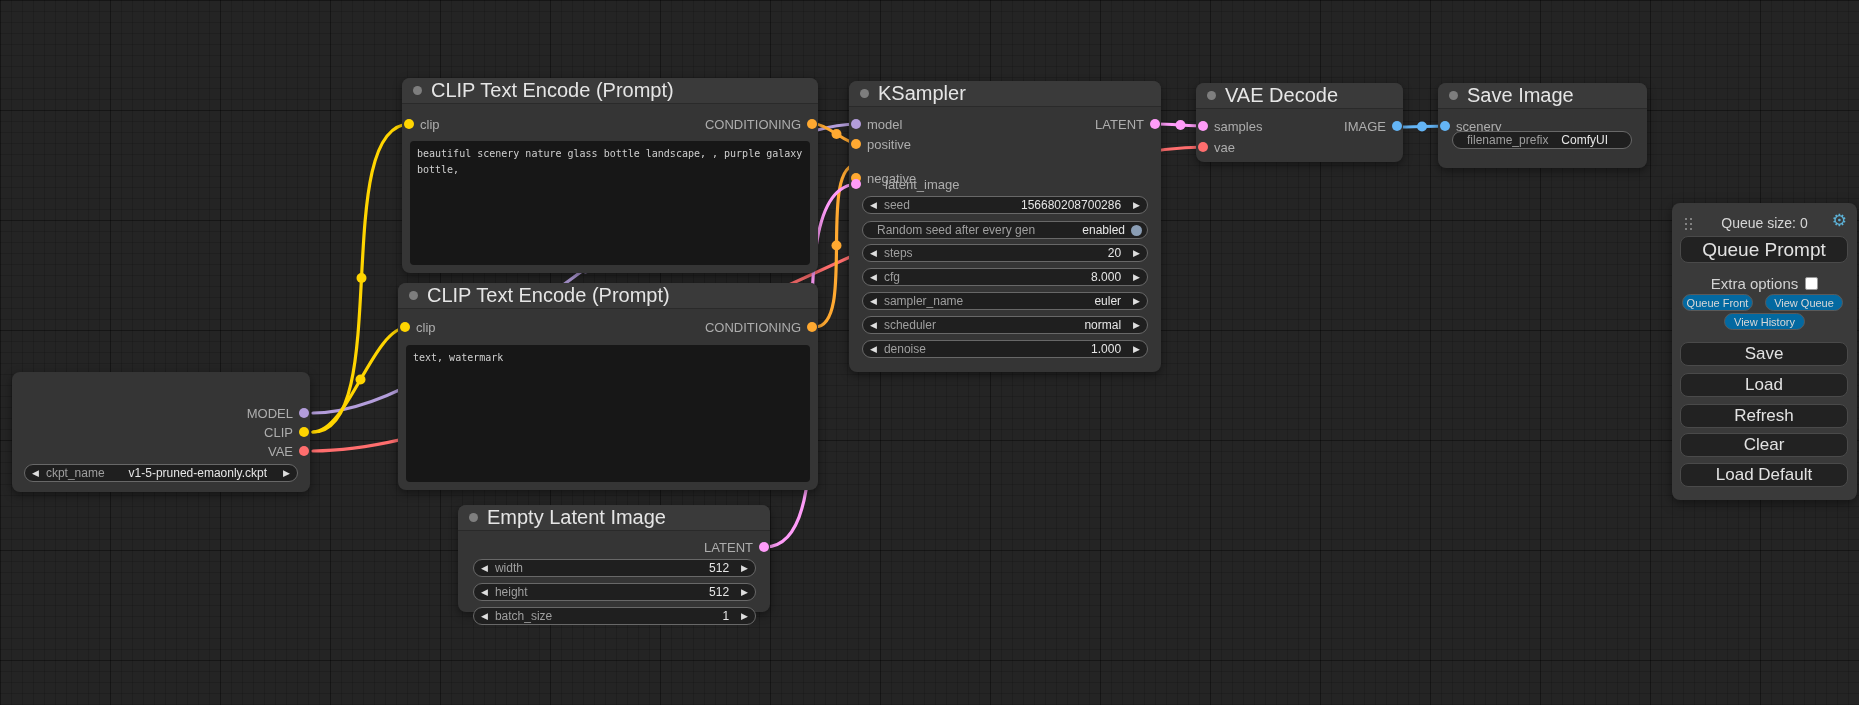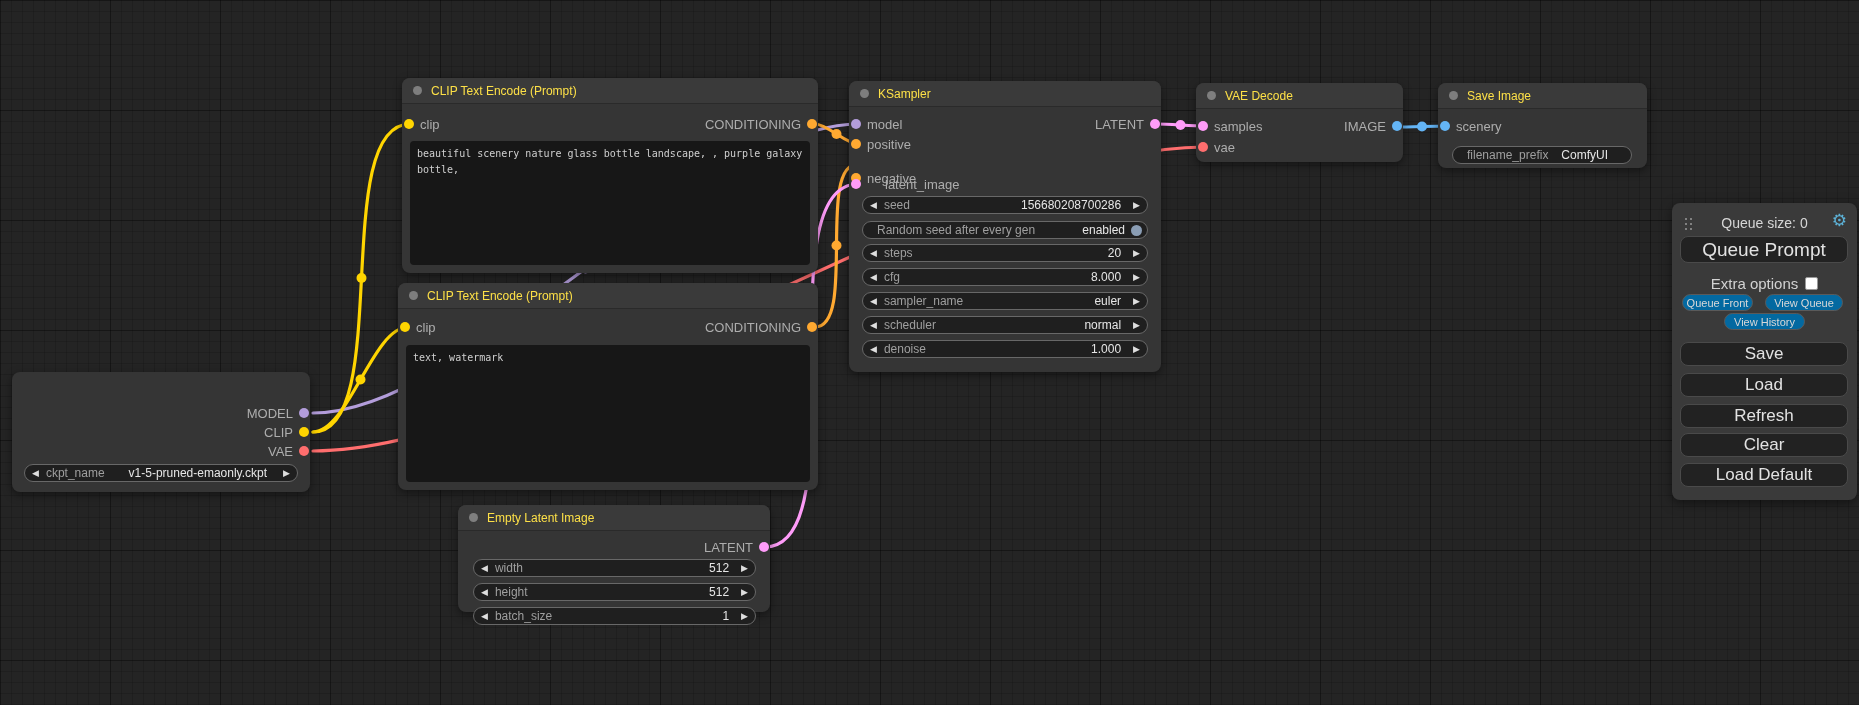--- a/index.html
+++ b/index.html
@@ -11,21 +11,21 @@
       linear-gradient(rgba(0,0,0,.30) 1px, transparent 1px),
       linear-gradient(90deg, rgba(0,0,0,.30) 1px, transparent 1px),
       linear-gradient(rgba(0,0,0,.14) 1px, transparent 1px),
       linear-gradient(90deg, rgba(0,0,0,.14) 1px, transparent 1px);
     background-size:110px 110px,110px 110px,11px 11px,11px 11px;
   }
   #wires{position:absolute;left:0;top:0;z-index:1;}
   .node{position:absolute;background:#353535;border-radius:8px;z-index:2;
         box-shadow:0 3px 10px rgba(0,0,0,.45);}
   .ntitle{position:absolute;left:0;right:0;top:0;height:26px;display:flex;align-items:center;
-        gap:9px;padding:0 11px;color:#fde047;font-size:12px;background:#3a3a3a;
+        gap:9px;padding:0 11px;color:#e5e5e5;font-size:20px;background:#3a3a3a;
         border-radius:8px 8px 0 0;border-bottom:1px solid #2a2a2a;box-sizing:border-box;}
   .boxdot{width:9px;height:9px;border-radius:50%;background:#7e7e7e;flex:none;}
   .slot{position:absolute;height:18px;display:flex;align-items:center;gap:6px;
         font-size:13px;color:#adadad;white-space:nowrap;}
   .slot.in{left:2px;}
   .slot.out{right:1px;}
   .sdot{width:10px;height:10px;border-radius:50%;flex:none;}
   .widget{position:absolute;height:18px;background:#1f1f1f;border:1px solid #686868;
         border-radius:10px;display:flex;align-items:center;padding:0 7px;font-size:12px;
         color:#aaa;box-sizing:border-box;}
@@ -271,21 +271,21 @@
 
 <div class="node" style="left:1438px;top:83px;width:209px;height:85px;">
   <div class="ntitle">
     <span class="boxdot"></span>
     <span>Save Image</span>
   </div>
   <div class="slot in" style="top:34px;">
     <span class="sdot" style="background: rgb(100, 181, 246);"></span>
     <span>scenery</span>
   </div>
-  <div class="widget" style="left:14px;top:63px;width:180px;">
+  <div class="widget" style="left:14px;top:48px;width:180px;">
     <span class="wname">filename_prefix</span>
     <span class="wspace"></span>
     <span class="wval tight">ComfyUI</span>
   </div>
 </div>
 
 <div class="menu">
   <div class="draghandle">
     <i></i>
       <i></i>

